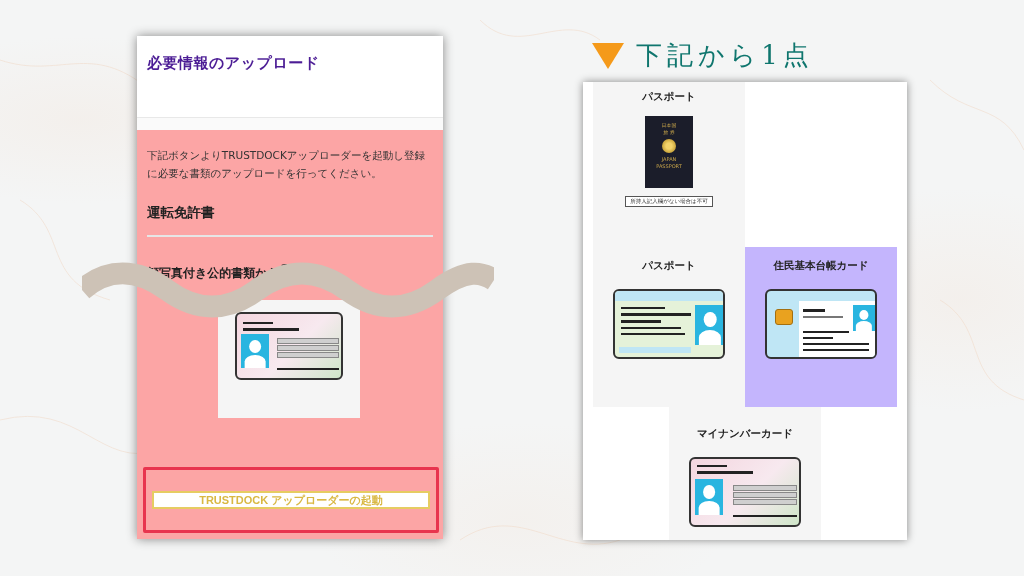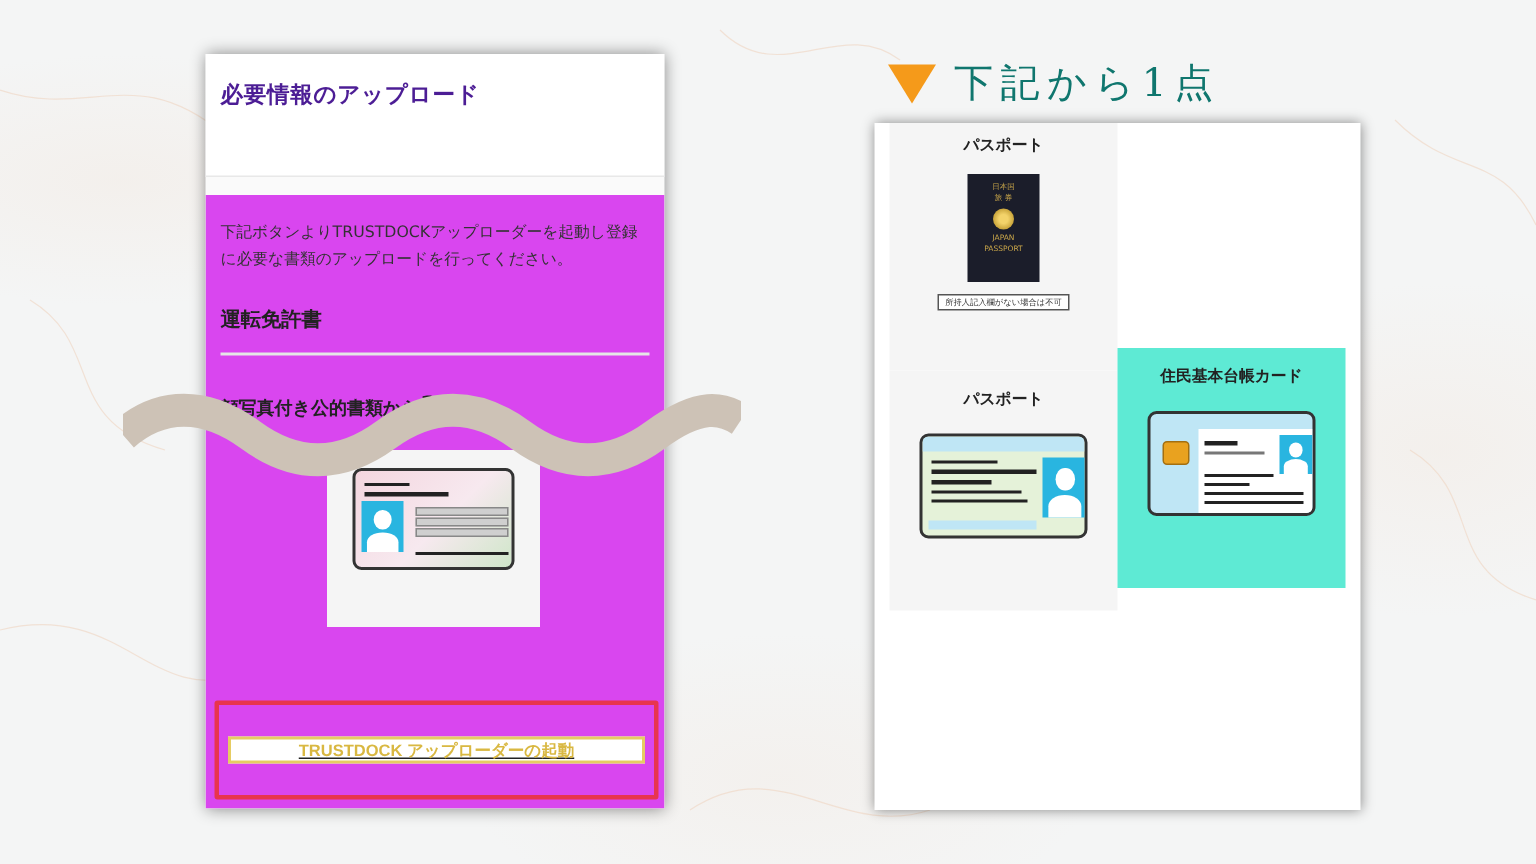--- a/index.html
+++ b/index.html
@@ -28,34 +28,34 @@
     overflow: hidden;
   }
   .phone-header {
     height: 82px; background: #fff;
     border-bottom: 1px solid #e8e8e8;
     padding: 18px 10px;
   }
   .phone-title { font-size: 15px; font-weight: bold; color: #4c1d95; letter-spacing: 0.5px; }
   .phone-body {
     position: absolute; top: 94px; left: 0; right: 0; bottom: 0;
-    background: #d946ef;
+    background: #fca5a5;
   }
   .desc { font-size: 10.5px; line-height: 18px; color: #333; padding: 16px 10px 0 10px; }
   .section-title { font-size: 13.5px; font-weight: bold; margin: 22px 10px 0 10px; }
   .divider { height: 2px; background: #e6e6e6; margin: 13px 10px 0 10px; }
   .req-line { font-size: 12px; font-weight: bold; margin: 24px 10px 0 10px; white-space: nowrap; }
   .req-line .big { font-size: 17px; }
   .card-box {
     position: absolute; left: 81px; top: 170px; width: 142px; height: 118px;
     background: #f5f5f5;
   }
   .launch-wrap {
     position: absolute; left: 6px; top: 337px; width: 296px; height: 66px;
-    border: 3px solid #e8344e; border-radius: 2px; padding: 21px 6px; text-decoration: underline;
+    border: 3px solid #e8344e; border-radius: 2px; padding: 21px 6px;
   }
   .launch-btn {
     width: 100%; height: 100%;
     border: 2px solid #e6cc62; background: #fff;
     color: #d9b842; font-size: 11px; font-weight: bold;
     display: flex; align-items: center; justify-content: center;
     cursor: pointer;
   }
 
   
@@ -79,21 +79,21 @@
     position: absolute; left: 583px; top: 82px; width: 324px; height: 458px;
     background: #fff;
     box-shadow: 0 0 8px rgba(0,0,0,0.45);
     overflow: hidden;
   }
   .cell { position: absolute; text-align: center; }
   .cell-title { font-size: 10.5px; font-weight: bold; color: #222; margin-top: 8px; }
   .c1 { left: 10px; top: 0; width: 152px; height: 165px; background: #f5f5f5; }
   .c2 { left: 162px; top: 0; width: 152px; height: 165px; background: #fff; }
   .c3 { left: 10px; top: 165px; width: 152px; height: 160px; background: #f5f5f5; }
-  .c4 { left: 162px; top: 150px; width: 152px; height: 160px; background: #5eead4; }
+  .c4 { left: 162px; top: 165px; width: 152px; height: 160px; background: #c4b5fd; }
   .c5 { left: 86px; top: 325px; width: 152px; height: 133px; background: #f5f5f5; }
   .c3 .cell-title, .c4 .cell-title { margin-top: 12px; }
   .c5 .cell-title { margin-top: 20px; }
 
   .passport {
     margin: 12px auto 0 auto; width: 48px; height: 72px; background: #1b1d2a;
     display: flex; flex-direction: column; align-items: center; padding-top: 6px;
     color: #c9a64a; font-size: 5px; line-height: 7px;
   }
   .passport .seal {
@@ -230,13 +230,31 @@
       <div class="bars" style="left:36px;top:40px;width:66px;">
           <div style="height:2px;width:46px"></div>
           <div style="height:2px;width:30px"></div>
           <div style="height:2px"></div>
           <div style="height:2px"></div>
         </div>
       <div class="photo" style="left:86px;top:14px;width:22px;height:26px;"></div>
     </div>
   </div>
 
+  <div class="cell c5">
+    <div class="cell-title">マイナンバーカード</div>
+    <div class="idcard mynumber" style="margin-top:16px;width:112px;height:70px;">
+      <div class="bars" style="left:6px;top:6px;width:56px;">
+          <div style="width:30px;height:2px"></div>
+          <div></div>
+        </div>
+      <div class="photo" style="left:4px;top:20px;width:28px;height:36px;"></div>
+      <div class="grey-lines" style="left:42px;top:26px;width:64px;">
+          <div></div>
+          <div></div>
+          <div></div>
+        </div>
+      <div class="bars" style="left:42px;top:56px;width:64px;">
+          <div style="height:2px"></div>
+        </div>
+    </div>
+  </div>
 </div>
 
 </body></html>

